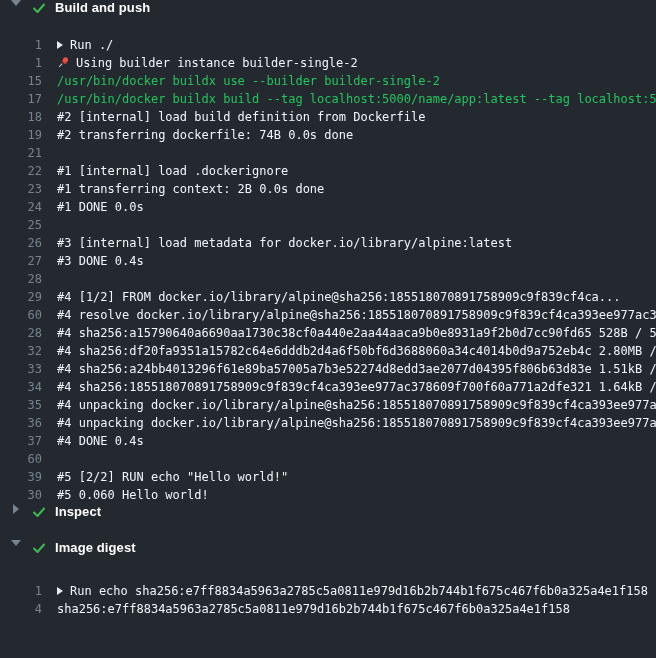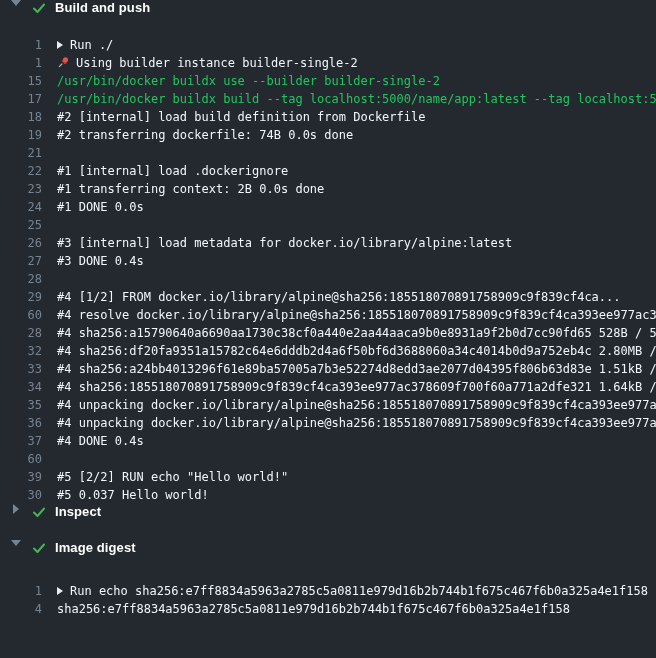--- a/index.html
+++ b/index.html
@@ -180,21 +180,21 @@
         <div class="row">
           <span class="ln">60</span>
           <span class="tx"></span>
         </div>
         <div class="row">
           <span class="ln">39</span>
           <span class="tx">#5 [2/2] RUN echo "Hello world!"</span>
         </div>
         <div class="row">
           <span class="ln">30</span>
-          <span class="tx">#5 0.037 Hello world!</span>
+          <span class="tx">#5 0.060 Hello world!</span>
         </div>
       </div>
   </section>
 
   <section>
     <header class="sec-h">
       <span class="chev">
           <span class="chev-right"></span>
         </span>
       <svg class="check" viewBox="0 0 16 16">

